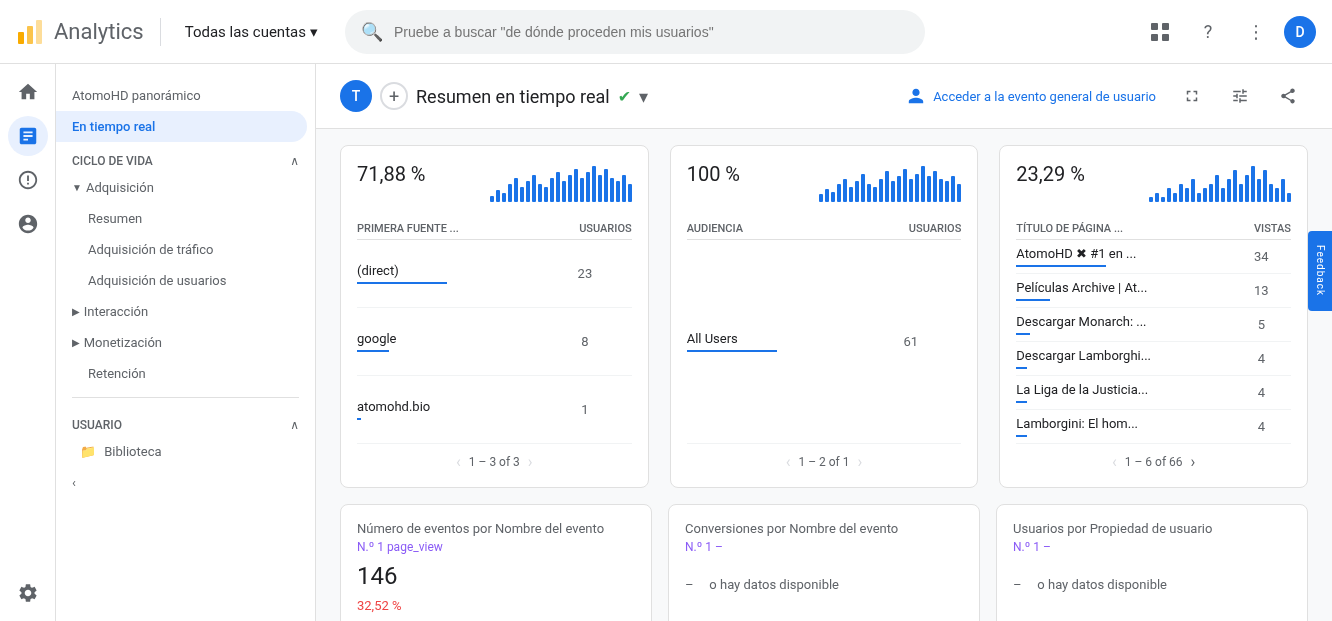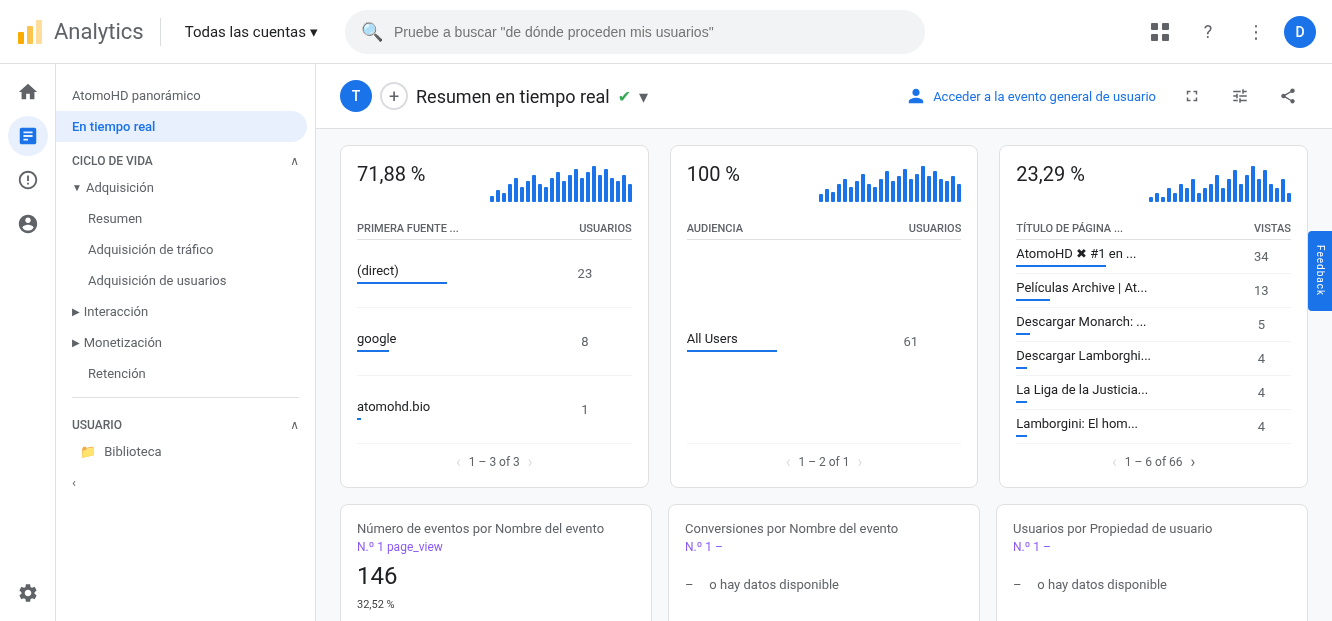--- a/index.html
+++ b/index.html
@@ -372,22 +372,22 @@
       font-size: 12px;
       color: #8b5cf6;
     }
     .bottom-card-main {
       font-size: 24px;
       font-weight: 400;
       color: #202124;
       margin: 8px 0;
     }
     .bottom-card-percent {
-      font-size: 11px;
-      color: #404040;
+      font-size: 13px;
+      color: #ef4444;
     }
     .no-data {
       font-size: 13px;
       color: #5f6368;
       font-style: italic;
     }
     .feedback-btn {
       position: fixed;
       right: 0;
       bottom: 50%;

